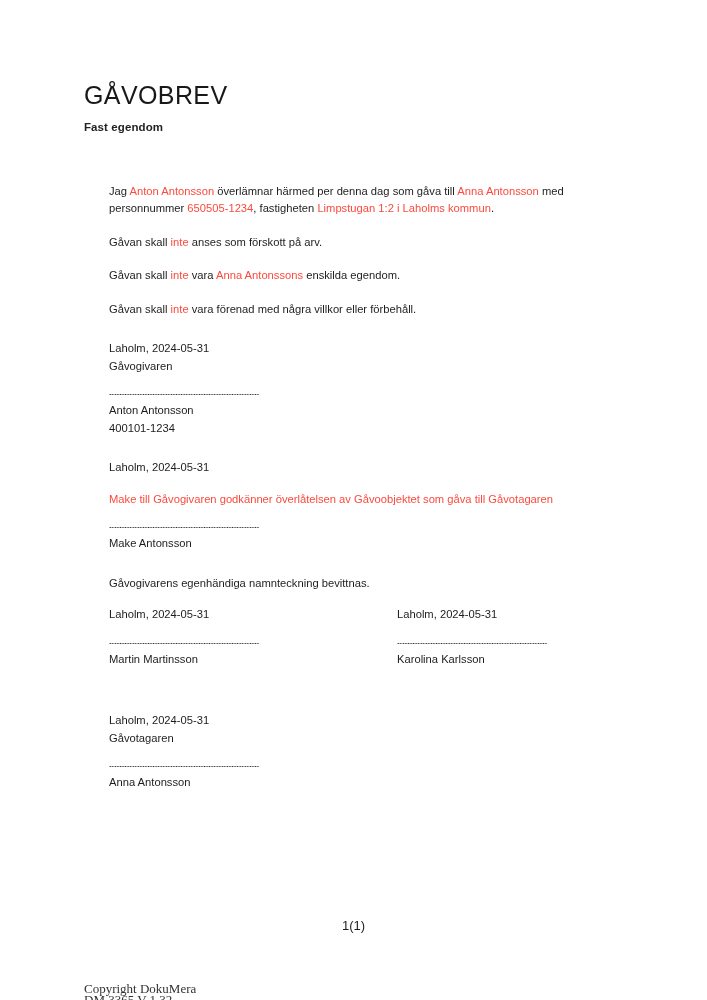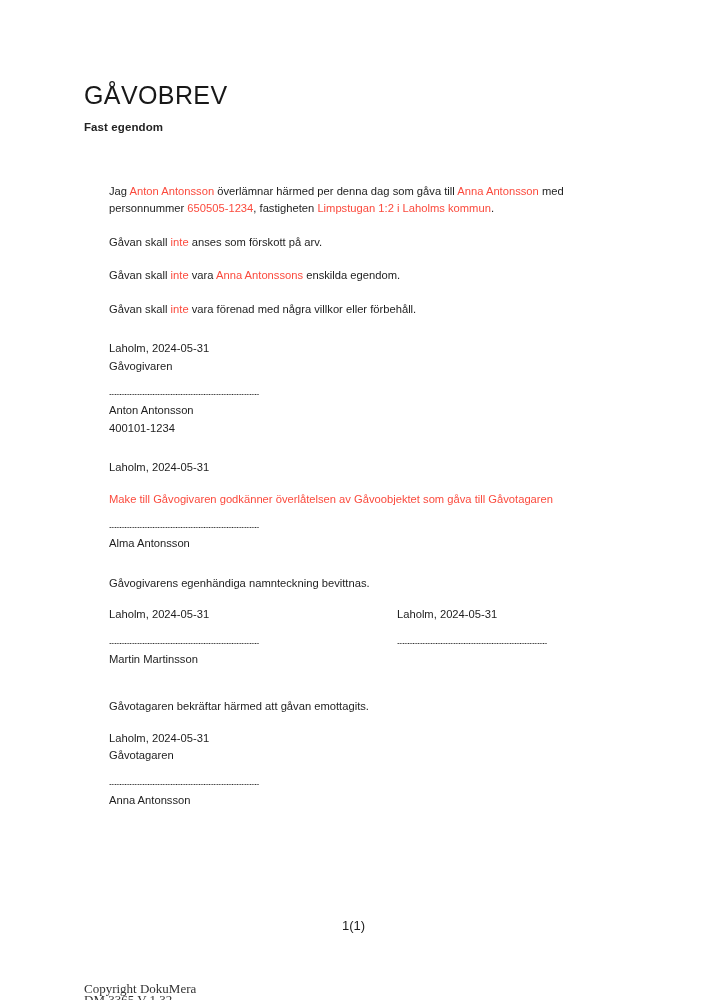--- a/index.html
+++ b/index.html
@@ -143,42 +143,42 @@
         <div class="dotline"></div>
         <div class="line-row red">Anton Antonsson</div>
         <div class="line-row red">400101-1234</div>
       </div>
 
       <div class="sig-group">
         <div class="line-row red">Laholm, 2024-05-31</div>
         <div style="height:14px"></div>
         <div class="statement red">Make till Gåvogivaren godkänner överlåtelsen av Gåvoobjektet som gåva till Gåvotagaren</div>
         <div class="dotline"></div>
-        <div class="line-row red">Alma Antonsson</div>
+        <div class="line-row red">Make Antonsson</div>
       </div>
 
       <div class="sig-group">
         <div class="statement blk">Gåvogivarens egenhändiga namnteckning bevittnas.</div>
         <div style="height:14px"></div>
         <div class="cols">
           <div class="col-left">
             <div class="line-row red">Laholm, 2024-05-31</div>
             <div class="dotline"></div>
             <div class="line-row red">Martin Martinsson</div>
           </div>
           <div class="col-right">
             <div class="line-row red">Laholm, 2024-05-31</div>
             <div class="dotline"></div>
+            <div class="line-row red">Karolina Karlsson</div>
           </div>
           <div class="cols-spacer"></div>
         </div>
       </div>
 
       <div class="sig-group" style="margin-top:12px">
-        <div class="statement blk">Gåvotagaren bekräftar härmed att gåvan emottagits.</div>
         <div style="height:14px"></div>
         <div class="line-row red">Laholm, 2024-05-31</div>
         <div class="line-row blk">Gåvotagaren</div>
         <div class="dotline"></div>
         <div class="line-row red">Anna Antonsson</div>
       </div>
 
     </div>
   </div>
 

